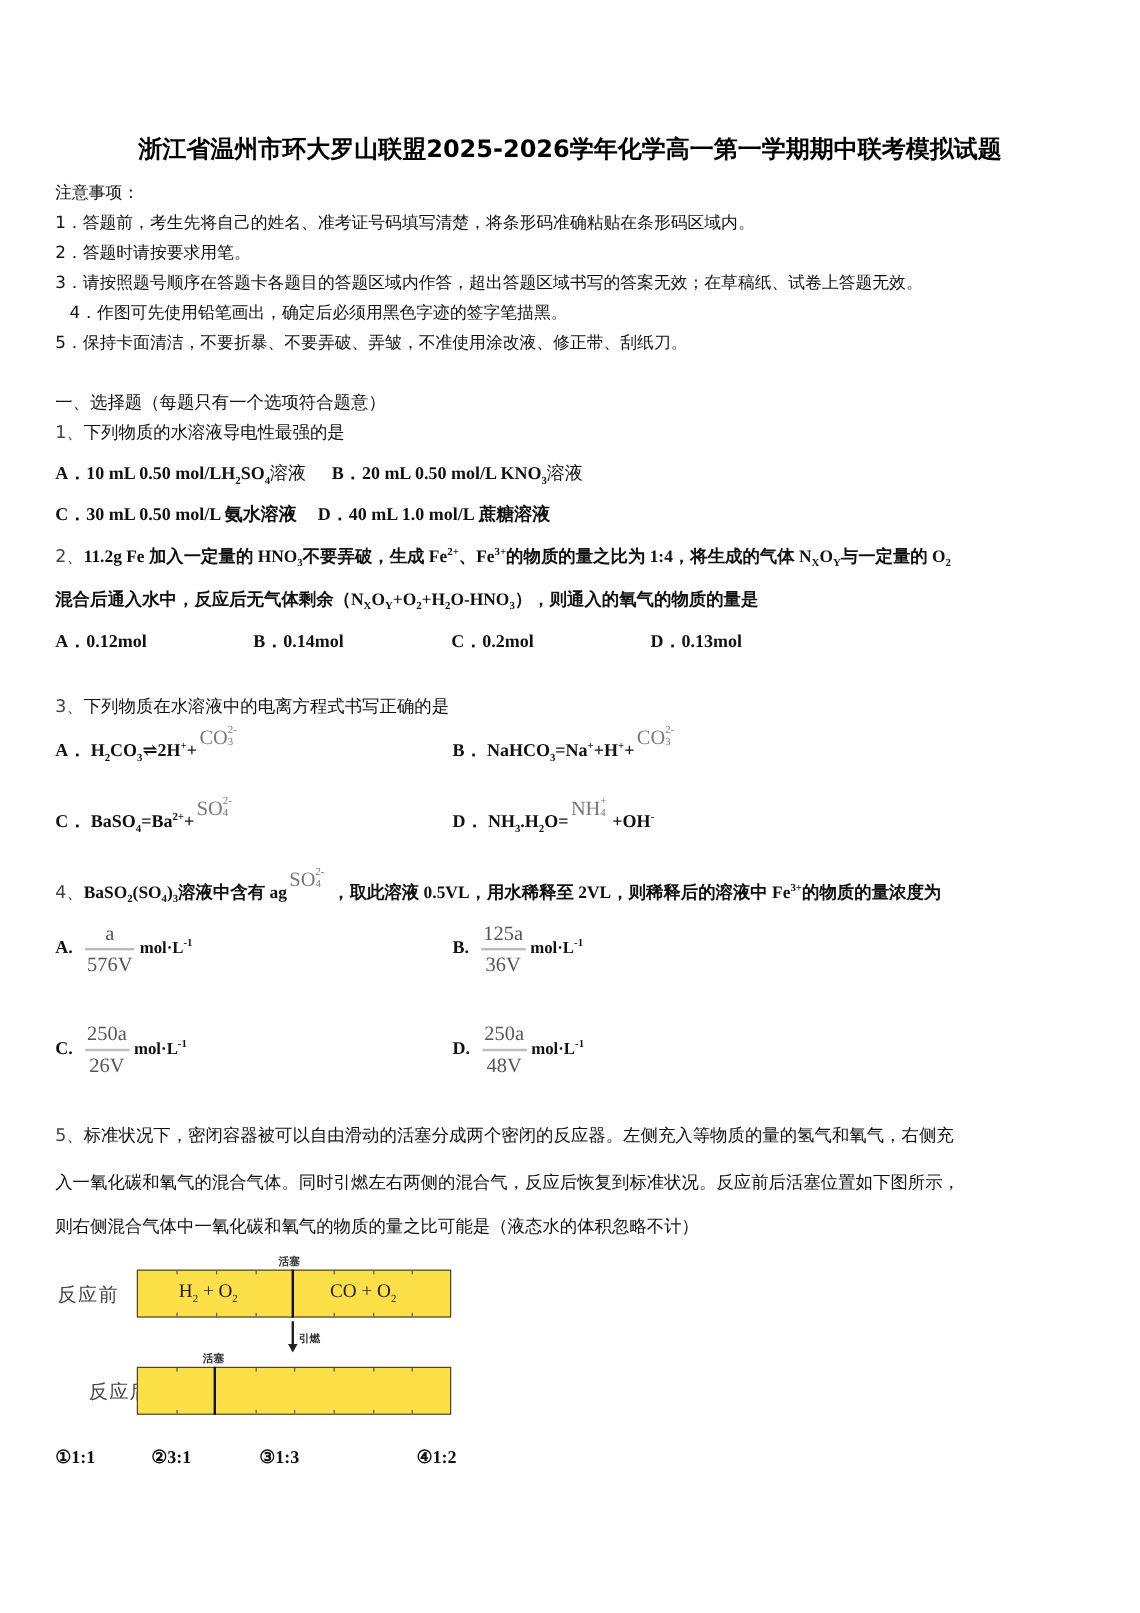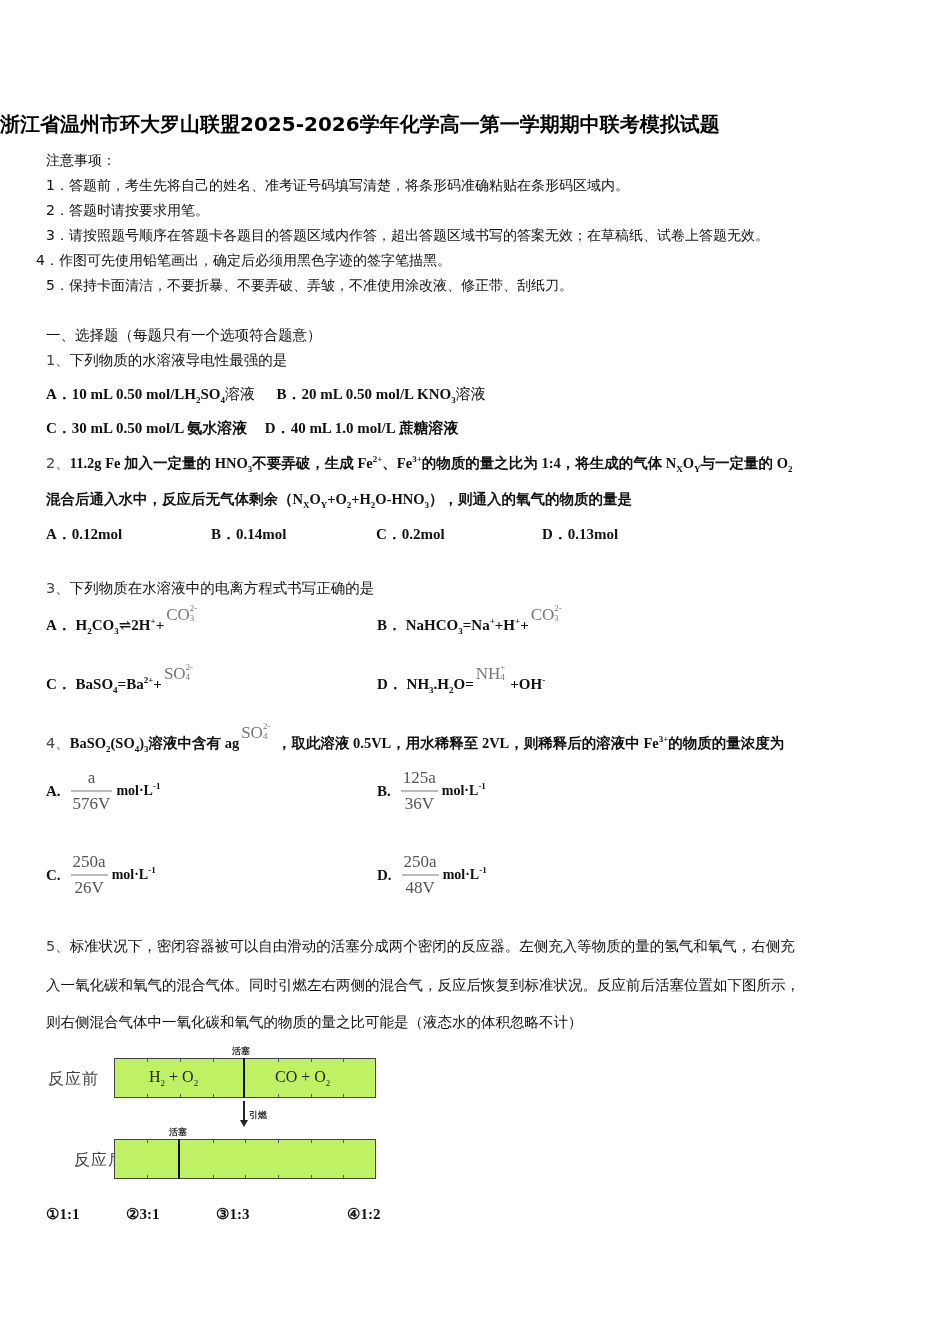--- a/index.html
+++ b/index.html
@@ -3,21 +3,21 @@
 <meta charset="utf-8">
 <style>
   html, body { margin: 0; padding: 0; background: #ffffff; }
   body {
     width: 950px; height: 1344px; position: relative; overflow: hidden;
     font-family: "Liberation Serif", "DejaVu Serif", serif;
     color: #111;
   }
   .abs { position: absolute; white-space: nowrap; }
   .title {
-    left: 0; width: 950px; top: 111px; 
+    left: 0; width: 950px; top: 111px; text-align: center;
     font-family: "DejaVu Sans", "Liberation Sans", sans-serif;
     font-weight: bold; font-size: 20px; letter-spacing: 0px; color: #000;
   }
   .notice { font-family: "DejaVu Sans", sans-serif; font-size: 14px; color: #111; }
   .line { font-size: 15px; }
   .q-num { color: #444; font-weight: normal; }
   .bold { font-weight: bold; }
   .sans { font-family: "DejaVu Sans", sans-serif; }
   sub, sup { font-size: 9px; line-height: 0; }
   .ion {
@@ -32,38 +32,38 @@
     display: inline-block; vertical-align: middle; text-align: center;
     color: #555; font-weight: normal; font-size: 17px; margin: 0 4px 0 10px;
   }
   .frac .num { display: block; padding: 0 2px 2px; border-bottom: 2px solid #bbb; }
   .frac .den { display: block; padding: 2px 2px 0; }
   .unit { font-weight: bold; font-size: 14px; vertical-align: middle; }
   .opt-label { font-weight: bold; font-size: 15px; vertical-align: middle; }
   
   .diagram { left: 44px; top: 1040px; width: 340px; height: 145px; }
   .d-label { position: absolute; font-family: "DejaVu Sans", sans-serif; font-size: 16px; color: #444; letter-spacing: 1px; }
-  .d-box { position: absolute; border: 1.5px solid #444; background: #bef264; }
+  .d-box { position: absolute; border: 1.5px solid #444; background: #fde047; }
   .d-piston { position: absolute; width: 2px; background: #111; }
   .d-small { position: absolute; font-family: "DejaVu Sans", sans-serif; font-size: 9px; font-weight: bold; color: #333; }
   .d-text { position: absolute; font-family: "Liberation Serif", serif; font-size: 16px; color: #222; }
   .tick { position: absolute; width: 1px; height: 3px; background: #555; }
   .arrow-line { position: absolute; width: 1.5px; background: #222; }
   .arrow-head { position: absolute; width: 0; height: 0; border-left: 4px solid transparent; border-right: 4px solid transparent; border-top: 7px solid #222; }
 </style>
 </head>
 <body>
 
 <div class="abs title">浙江省温州市环大罗山联盟2025-2026学年化学高一第一学期期中联考模拟试题</div>
 
 <div class="abs notice" style="left:46px; top:152px;">注意事项：</div>
 <div class="abs notice" style="left:46px; top:177px;">1．答题前，考生先将自己的姓名、准考证号码填写清楚，将条形码准确粘贴在条形码区域内。</div>
 <div class="abs notice" style="left:46px; top:202px;">2．答题时请按要求用笔。</div>
 <div class="abs notice" style="left:46px; top:227px;">3．请按照题号顺序在答题卡各题目的答题区域内作答，超出答题区域书写的答案无效；在草稿纸、试卷上答题无效。</div>
-<div class="abs notice" style="left:36px; top:252px;">4．作图可先使用铅笔画出，确定后必须用黑色字迹的签字笔描黑。</div>
+<div class="abs notice" style="left:58px; top:252px;">4．作图可先使用铅笔画出，确定后必须用黑色字迹的签字笔描黑。</div>
 <div class="abs notice" style="left:46px; top:277px;">5．保持卡面清洁，不要折暴、不要弄破、弄皱，不准使用涂改液、修正带、刮纸刀。</div>
 
 <div class="abs line sans" style="left:46px; top:326px; font-size:14.5px;">一、选择题（每题只有一个选项符合题意）</div>
 
 <div class="abs line sans" style="left:46px; top:351px; font-size:14.5px;">
   <span class="q-num">1、</span><span>下列物质的水溶液导电性最强的是</span>
 </div>
 <div class="abs line bold" style="left:46px; top:385px;">
   <span><span>A．</span><span>10 mL 0.50 mol/LH</span><sub>2</sub><span>SO</span><sub>4</sub><span class="sans" style="font-weight:normal">溶液</span></span>
   <span style="display:inline-block; width:14px;"></span>

